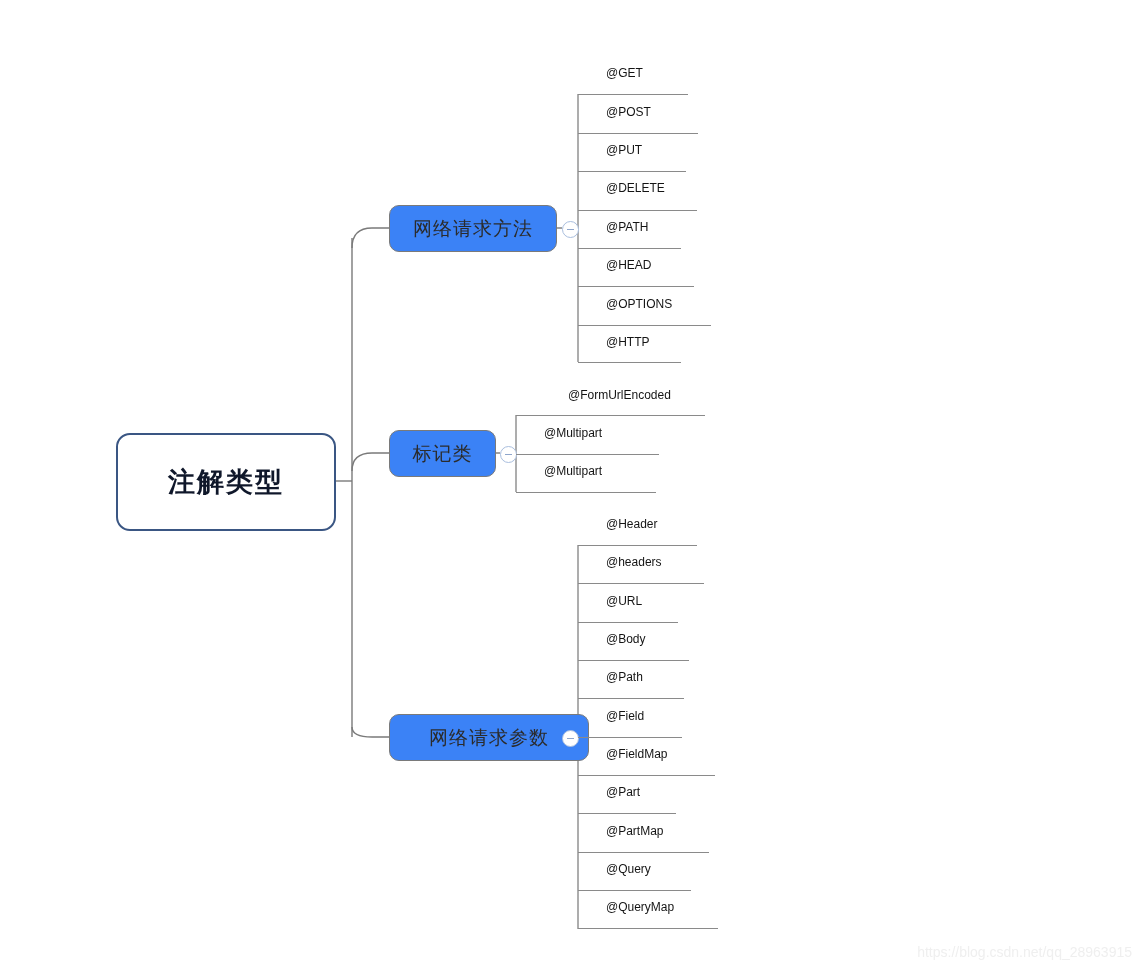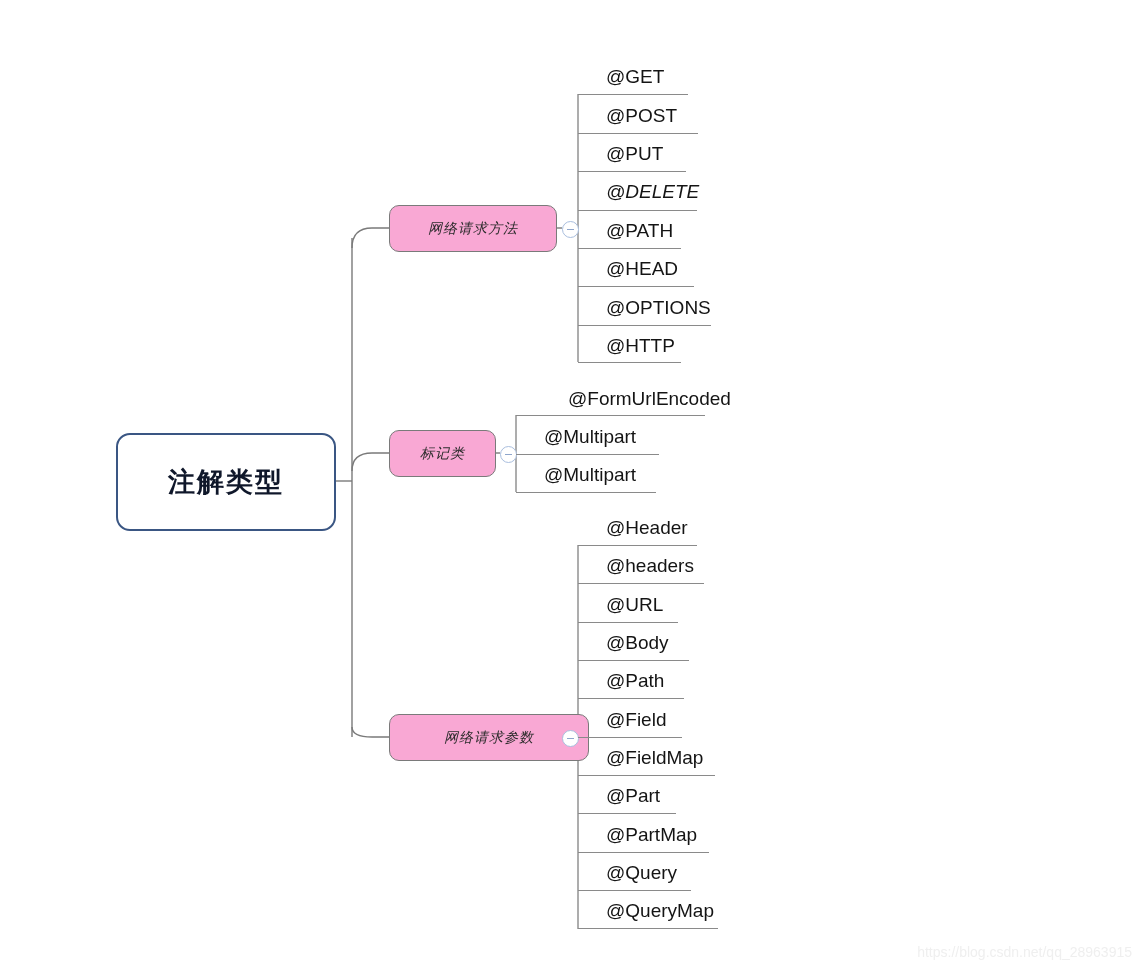--- a/index.html
+++ b/index.html
@@ -16,27 +16,27 @@
 
   
   .root-node{
     left:116px;top:433px;width:220px;height:98px;
     border:2px solid #3a5683;border-radius:14px;background:#ffffff;
     color:#0f172a;font-size:27px;font-weight:bold;letter-spacing:2px;
   }
 
   
   .branch-node{
-    border:1.4px solid #7a7a7a;border-radius:10px;background:#f9a8d4;
-    color:#2b2b2b;font-size:14px;letter-spacing:1px;font-style:italic;
+    border:1.4px solid #7a7a7a;border-radius:10px;background:#3b82f6;
+    color:#2b2b2b;font-size:19px;letter-spacing:1px;
   }
 
   
   .leaf{
-    position:absolute;color:#141414;font-size:19px;white-space:nowrap;
+    position:absolute;color:#141414;font-size:12px;white-space:nowrap;
   }
   .leaf-underline{position:absolute;background:#8a8a8a;height:1.4px;}
 
   
   .toggle{
     position:absolute;width:15px;height:15px;border-radius:50%;
     border:1.4px solid #a9bede;background:#ffffff;
     display:flex;align-items:center;justify-content:center;
   }
   .toggle::before{
@@ -94,21 +94,21 @@
 
   <div class="leaf" style="left:606px;top:66px;">@GET</div>
   <div class="leaf-underline" style="left:578px;top:94px;width:110px;"></div>
 
   <div class="leaf" style="left:606px;top:105px;">@POST</div>
   <div class="leaf-underline" style="left:578px;top:133px;width:120px;"></div>
 
   <div class="leaf" style="left:606px;top:143px;">@PUT</div>
   <div class="leaf-underline" style="left:578px;top:171px;width:108px;"></div>
 
-  <div class="leaf" style="left:606px;top:181px;font-style:italic;">@DELETE</div>
+  <div class="leaf" style="left:606px;top:181px;">@DELETE</div>
   <div class="leaf-underline" style="left:578px;top:210px;width:119px;"></div>
 
   <div class="leaf" style="left:606px;top:220px;">@PATH</div>
   <div class="leaf-underline" style="left:578px;top:248px;width:103px;"></div>
 
   <div class="leaf" style="left:606px;top:258px;">@HEAD</div>
   <div class="leaf-underline" style="left:578px;top:286px;width:116px;"></div>
 
   <div class="leaf" style="left:606px;top:297px;">@OPTIONS</div>
   <div class="leaf-underline" style="left:578px;top:325px;width:133px;"></div>

